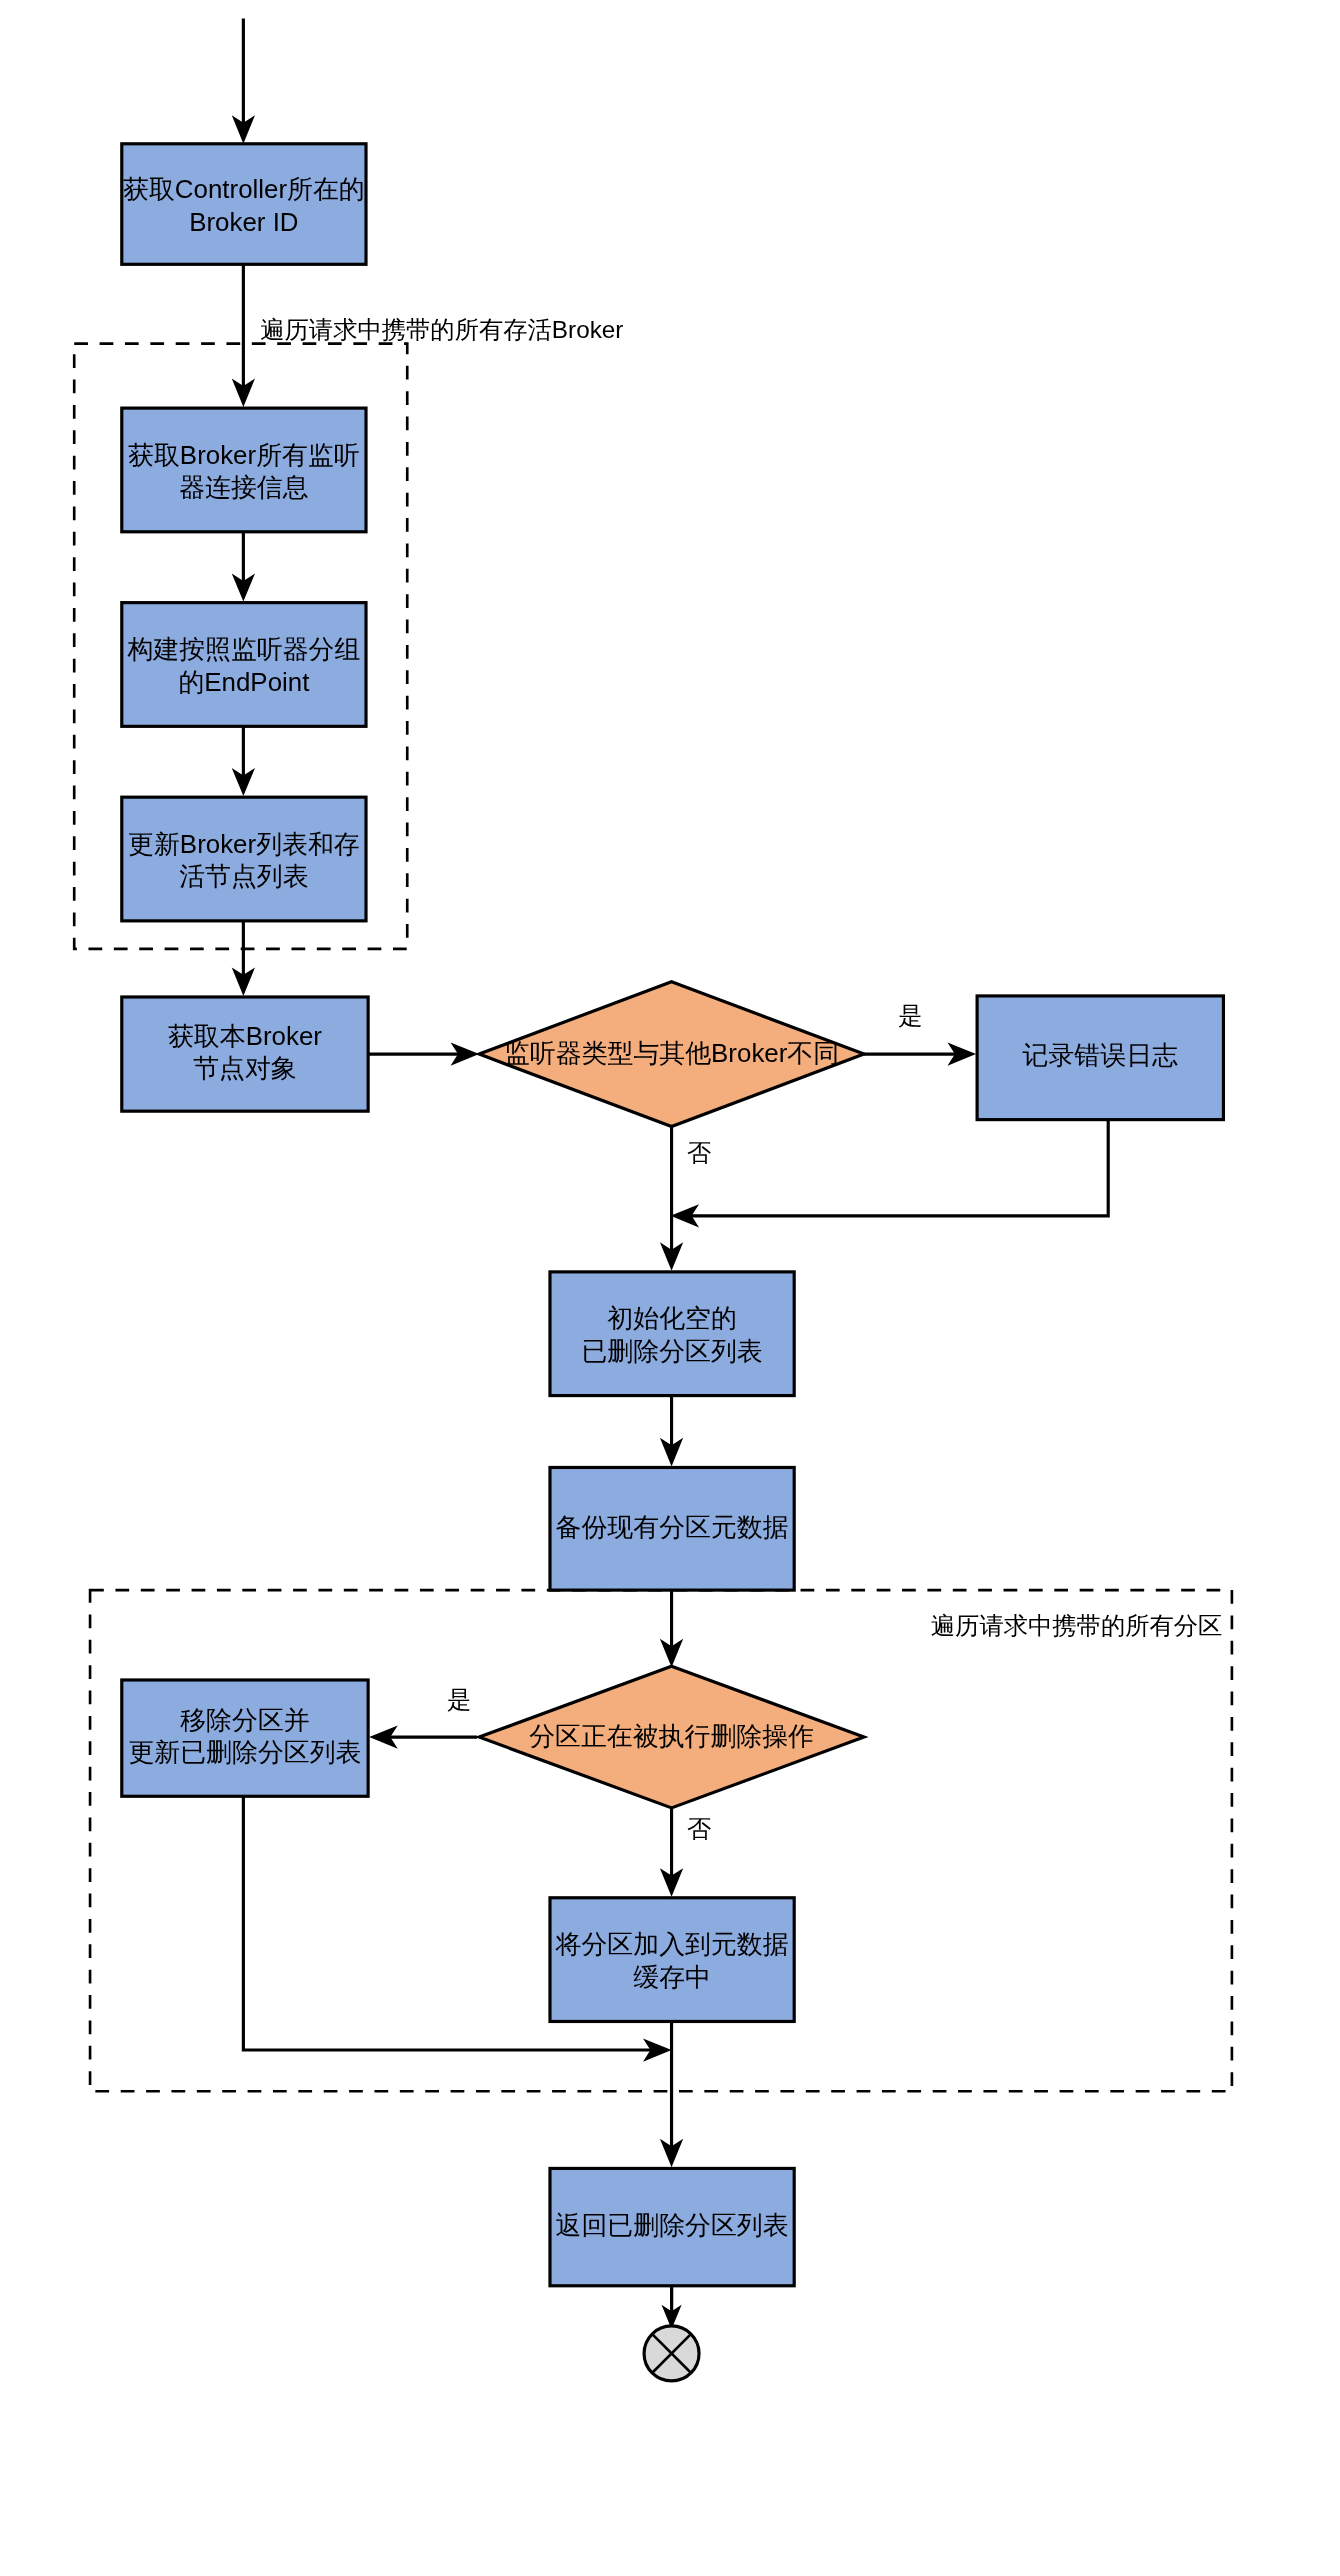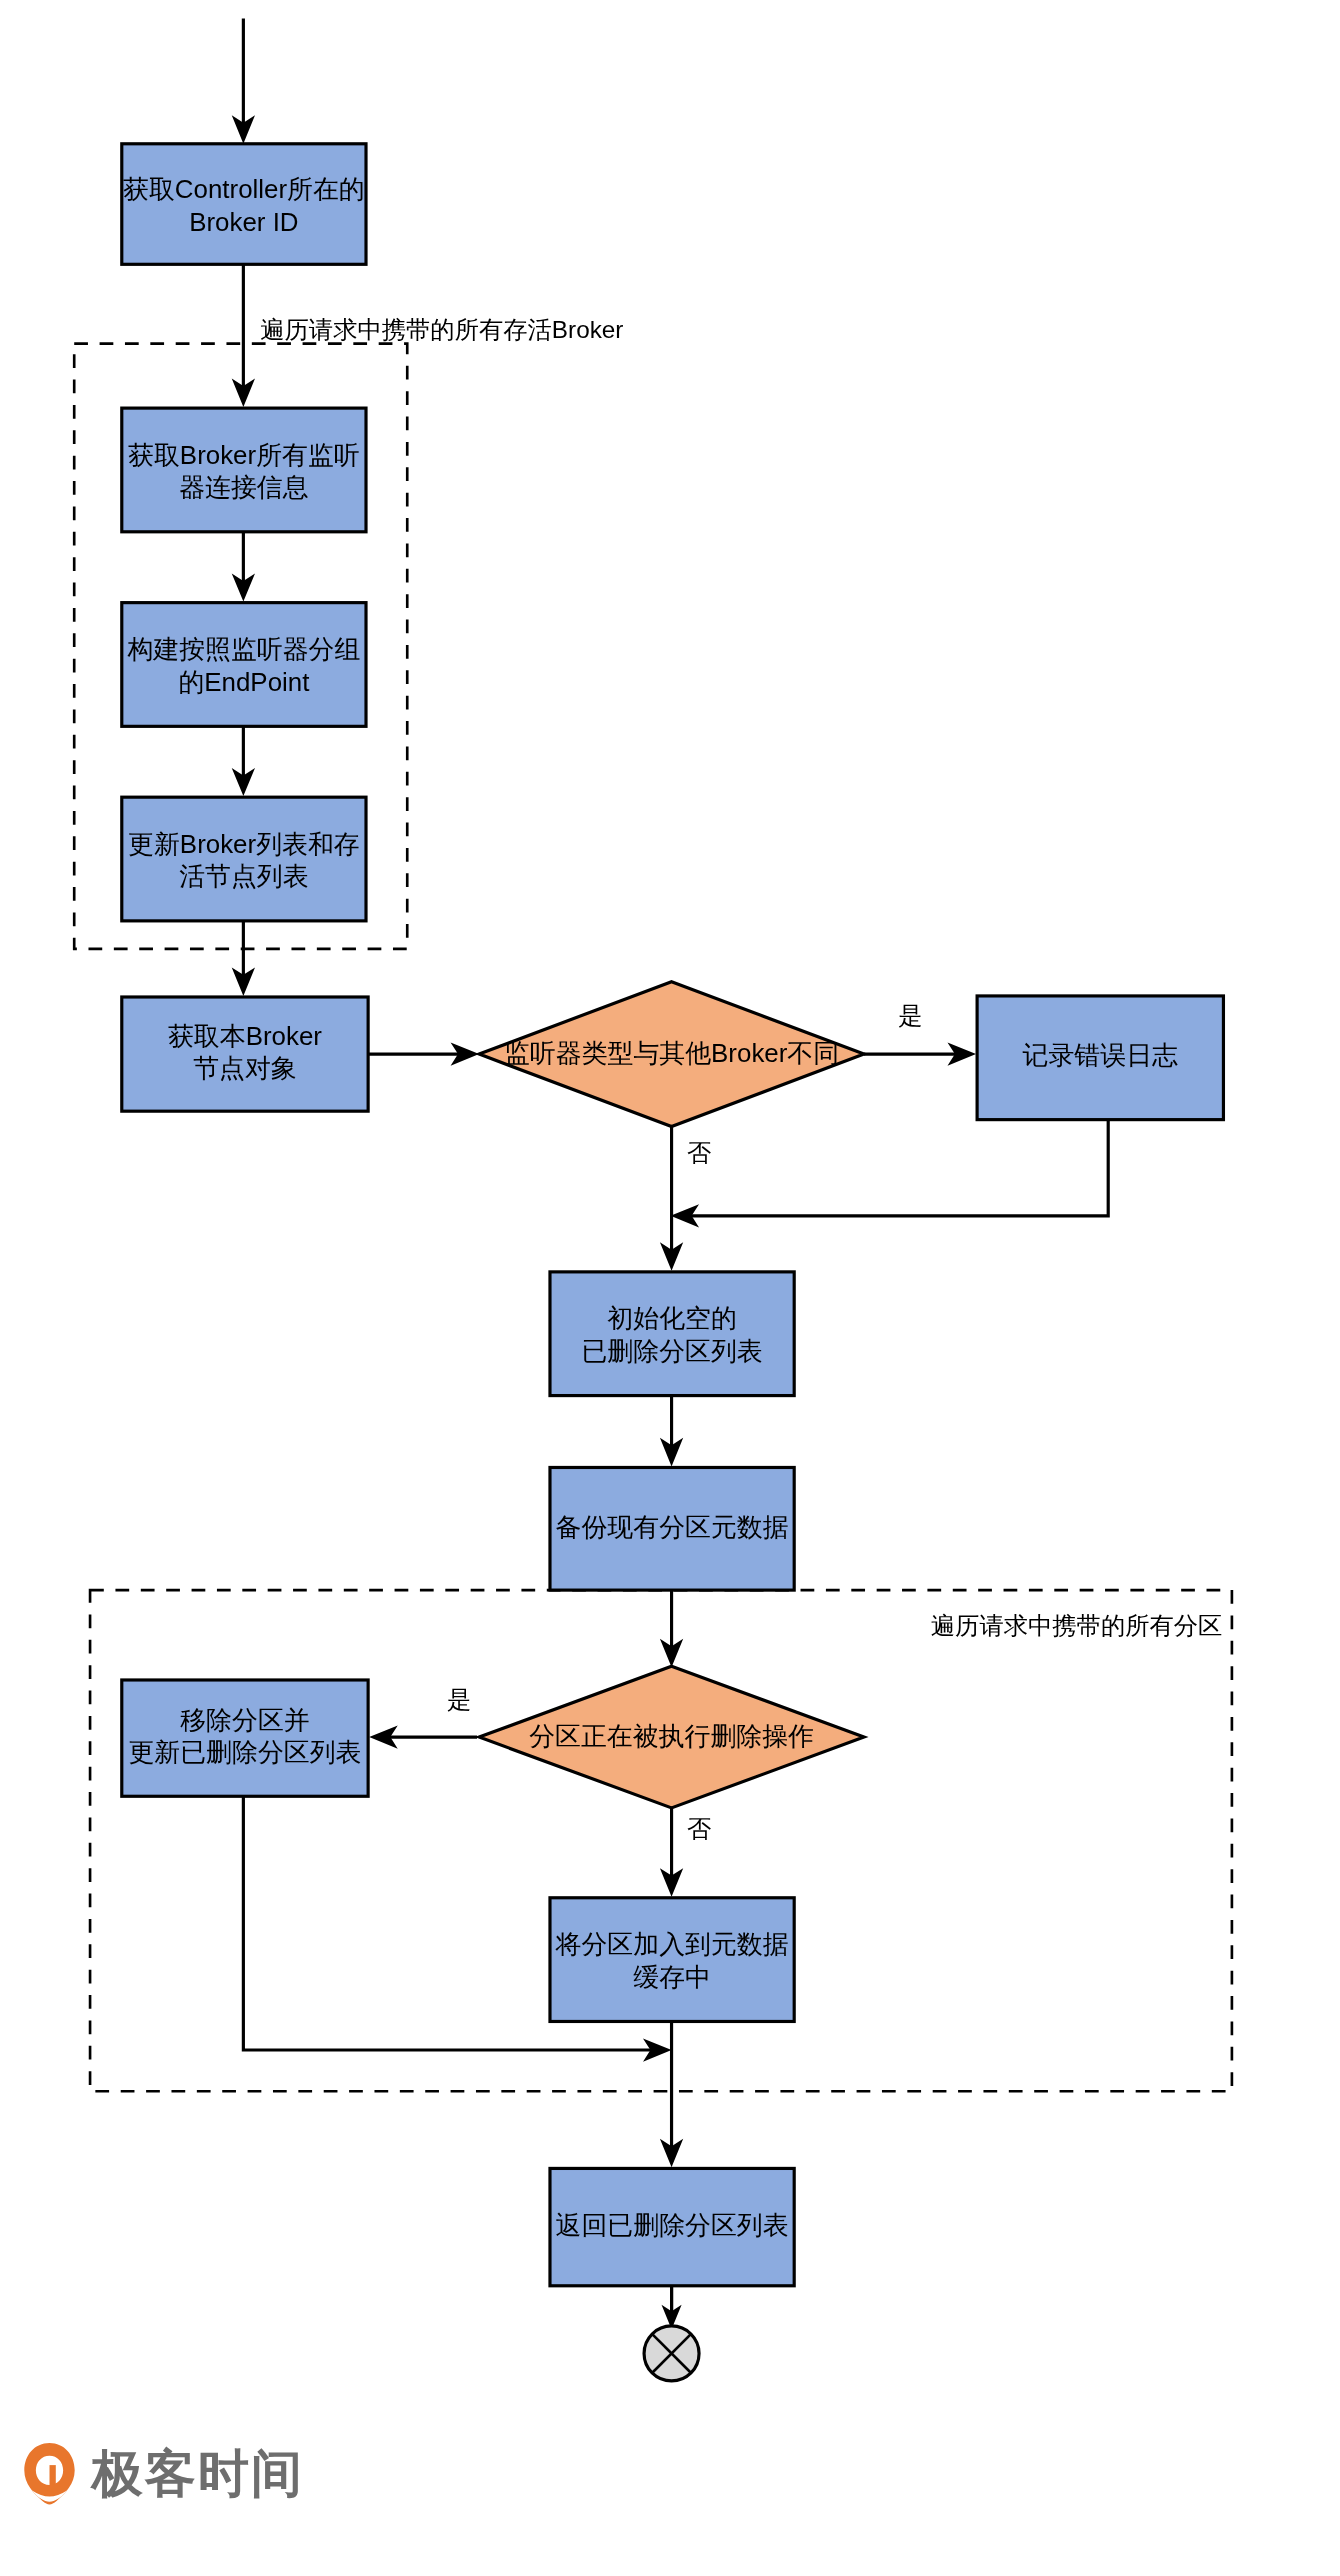--- a/index.html
+++ b/index.html
@@ -248,29 +248,15 @@
     <path class="edge" d="M 1270 4324 L 1270 4392"></path>
 
     <g>
       <ellipse class="end-ellipse" cx="1270" cy="4452" rx="52" ry="52"></ellipse>
       <line class="end-cross" x1="1234" y1="4416" x2="1306" y2="4488"></line>
       <line class="end-cross" x1="1306" y1="4416" x2="1234" y2="4488"></line>
     </g>
 
   </svg>
 
-  <div id="logo">
-    <div id="logo-mark">
-      <svg viewBox="0 0 108 120" width="57" height="63">
-        <path d="M54 2 C26 2 6 25 6 54 C6 80 24 98 40 112 C46 117 50 119 54 119
-                 C58 119 62 117 68 112 C84 98 102 80 102 54 C102 25 82 2 54 2 Z
-                 M54 26 C69 26 80 38 80 54 C80 70 69 82 54 82 C39 82 28 70 28 54
-                 C28 38 39 26 54 26 Z" fill="#E8762C"></path>
-        <path d="M54 44 L66 44 L66 108 L54 108 Z" fill="#E8762C"></path>
-        <path d="M20 92 C32 106 44 114 54 114 C64 114 76 106 88 92
-                 C76 100 64 104 54 104 C44 104 32 100 20 92 Z" fill="#ffffff"></path>
-      </svg>
-    </div>
-    <div id="logo-text">极客时间</div>
-  </div>
 
 </div>
 
 
 </body></html>

